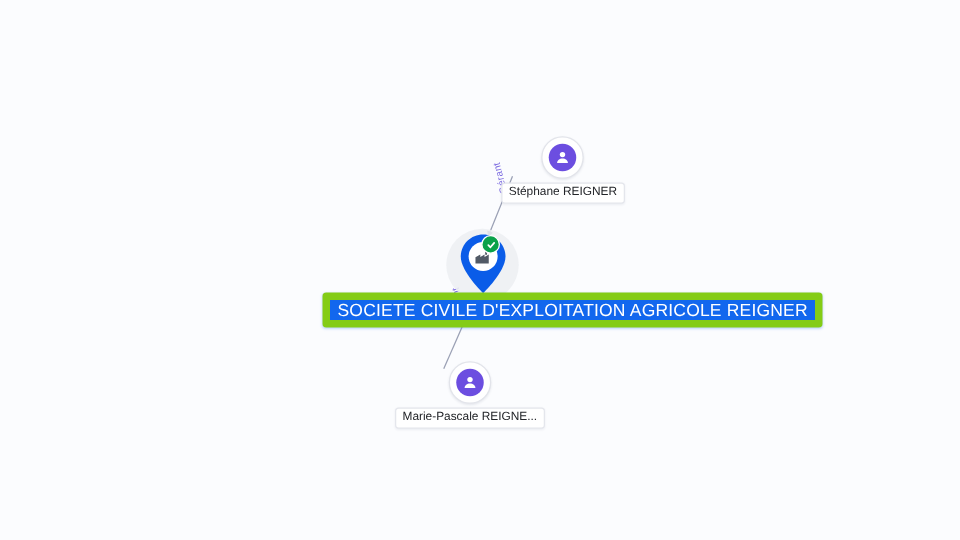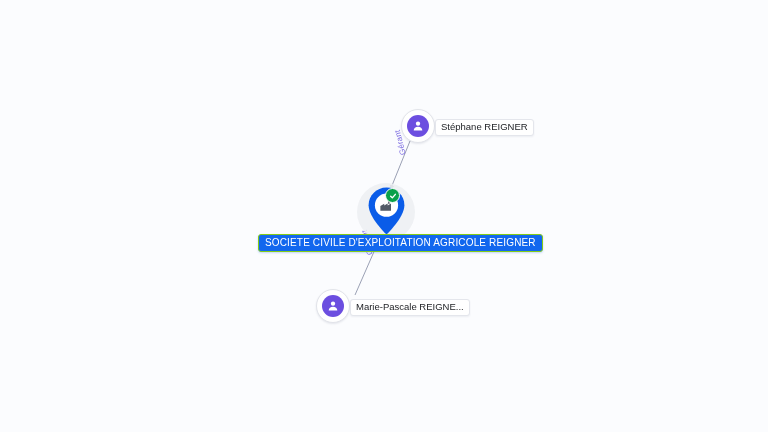--- a/index.html
+++ b/index.html
@@ -30,21 +30,21 @@
     top: 0;
     width: 768px;
     height: 432px;
     pointer-events: none;
   }
 
   
   .node {
     position: absolute;
     display: flex;
-    flex-direction: row;
+    flex-direction: column;
     align-items: center;
   }
 
   
   .person-node .avatar-disc {
     position: relative;
     width: 32px;
     height: 32px;
     border-radius: 50%;
     background: #ffffff;
@@ -134,24 +134,24 @@
 
   
   #company-label {
     position: absolute;
     left: 258px;
     top: 234px;
     height: 16px;
     line-height: 16px;
     padding: 0 6px;
     background: #1267ee;
-    border: 1px solid #84cc16;
+    border: 6px solid #84cc16;
     border-radius: 3px;
     color: #ffffff;
-    font-size: 10px;
+    font-size: 14px;
     letter-spacing: 0.15px;
     white-space: nowrap;
     z-index: 7;
     box-shadow: 0 1px 2px rgba(18, 103, 238, 0.25);
   }
 
   
   .edge-label {
     position: absolute;
     font-size: 8px;

